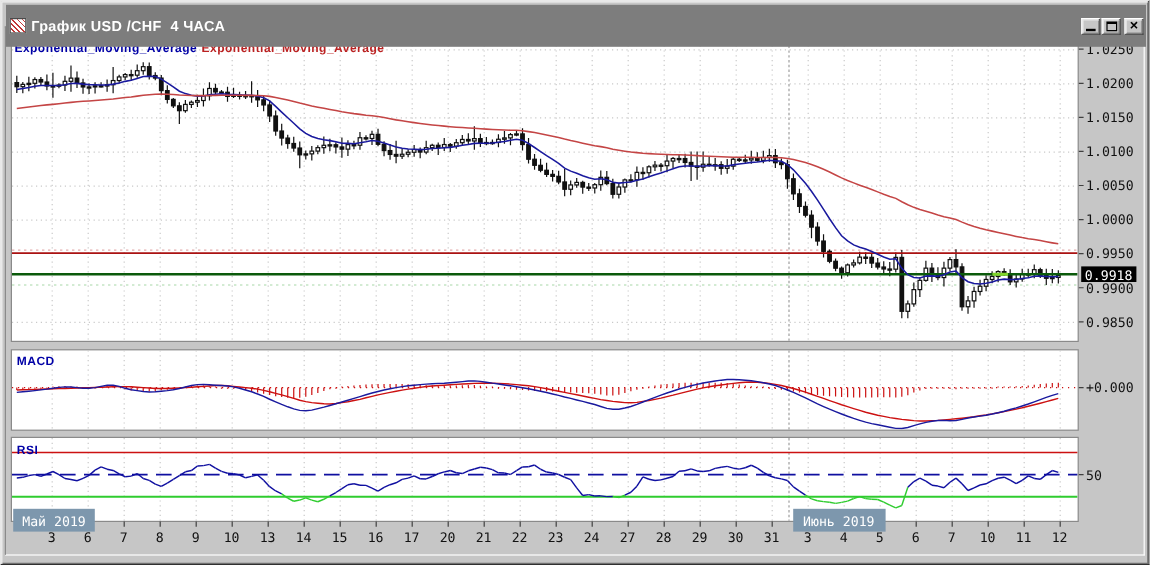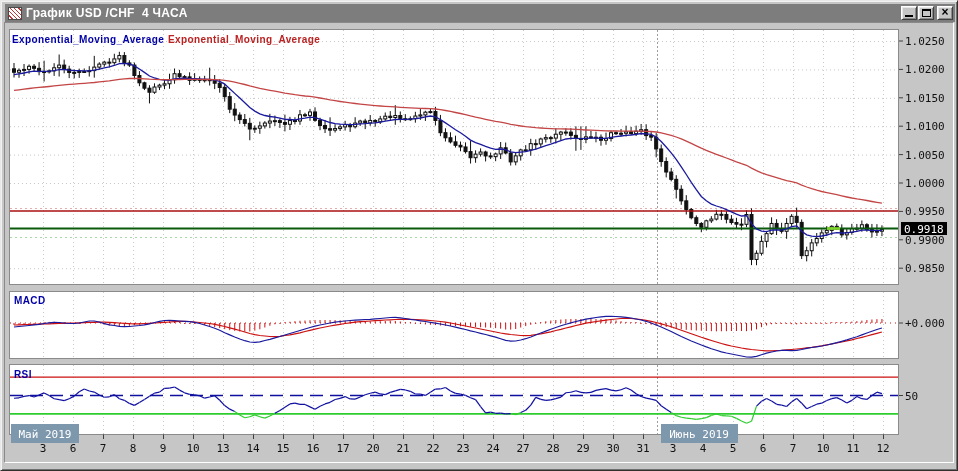--- a/index.html
+++ b/index.html
@@ -1,21 +1,21 @@
 <!DOCTYPE html>
 <html><head>
 <meta charset="utf-8">
 <style>
   html,body{margin:0;padding:0;background:#fff;}
   *{box-sizing:border-box;}
   .window{position:relative;width:958px;height:471px;background:#c6c6c6;
     border:1px solid;border-color:#e8e8e8 #303030 #303030 #e8e8e8;
     box-shadow:inset 1px 1px 0 #f2f2f2, inset -1px -1px 0 #707070;
     font-family:"Liberation Sans",sans-serif;overflow:hidden;}
-  .titlebar{position:absolute;left:4px;top:3px;width:950px;height:18px;background:#7d7d7d;
+  .titlebar{position:absolute;left:4px;top:3px;width:950px;height:35px;background:#7d7d7d;
     display:flex;align-items:center;padding:0 2px;z-index:3;}
   .app-icon{width:14px;height:13px;margin:0 4px 0 1px;border:1px solid #4a4a4a;background:#fff;
     background-image:repeating-linear-gradient(45deg,rgba(200,40,40,0) 0 2px,#c23535 2px 3px);}
   .title{color:#fff;font-weight:bold;font-size:12px;white-space:pre;letter-spacing:0.3px;}
   .winbtns{margin-left:auto;display:flex;align-items:center;}
   .wbtn{width:16px;height:14px;background:#c6c6c6;margin-left:1px;position:relative;
     border:1px solid;border-color:#fff #404040 #404040 #fff;box-shadow:inset 1px 1px 0 #e8e8e8, inset -1px -1px 0 #8a8a8a;
     display:flex;align-items:flex-end;justify-content:center;cursor:default;}
   .wbtn.close{margin-left:3px;}
   .glyph-min{display:block;width:8px;height:2px;background:#000;margin:0 0 2px 0;}

